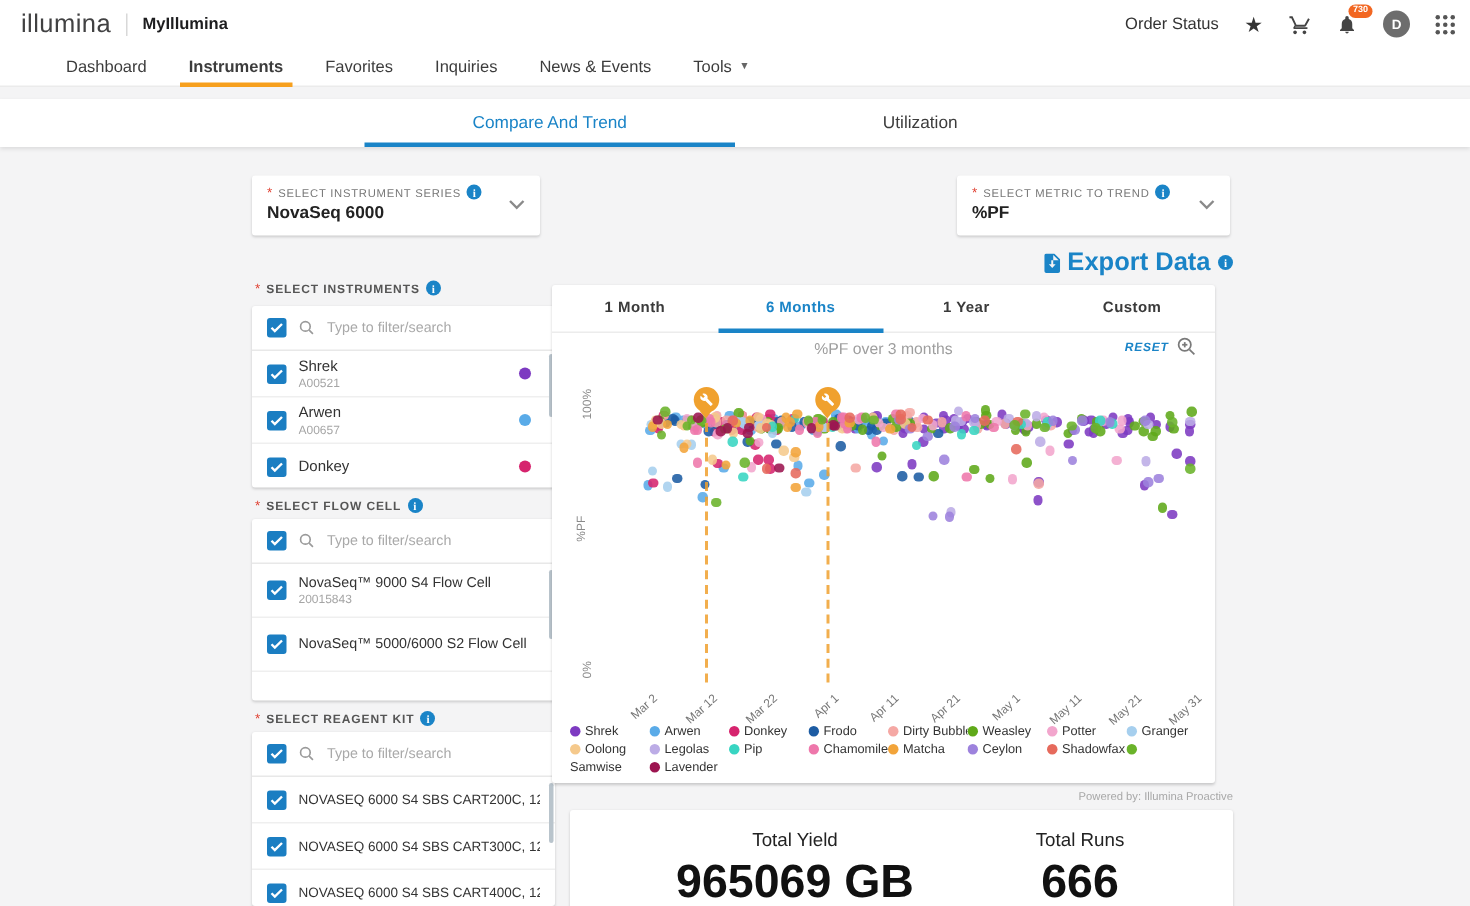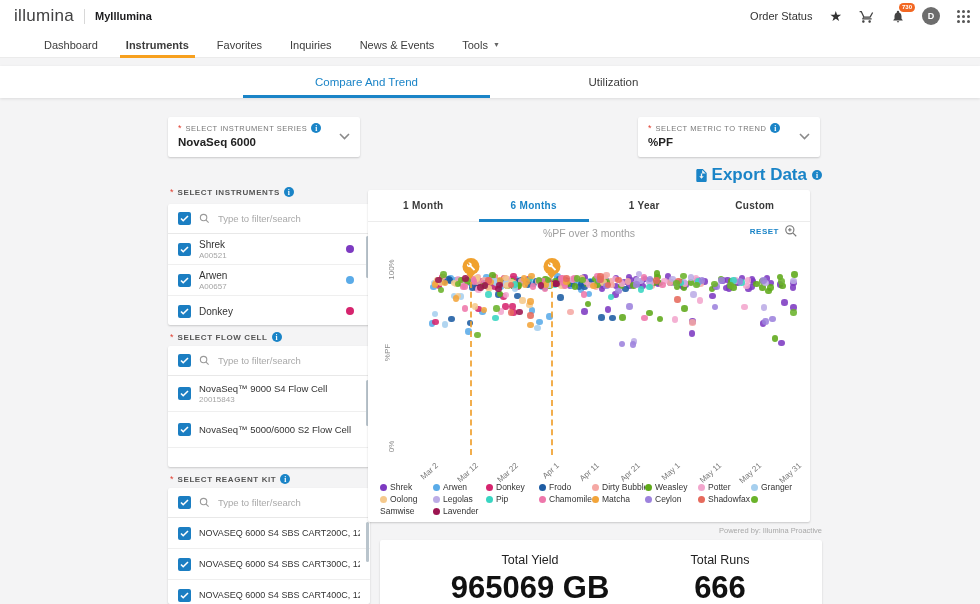--- a/index.html
+++ b/index.html
@@ -68,21 +68,21 @@
   .cdot{width:8px;height:8px;min-width:8px;border-radius:50%;margin-left:auto;margin-right:6px;}
   .scroll{position:absolute;right:1px;width:3px;border-radius:2px;background:#b9c4cc;}
 
   
   .chartcard{position:absolute;left:368px;top:190px;width:442px;height:332px;background:#fff;border-radius:2px;box-shadow:0 1px 2px rgba(0,0,0,.18);}
   .rtabs{display:flex;height:32px;border-bottom:1px solid #ececec;}
   .rtab{flex:1;display:flex;align-items:center;justify-content:center;font-size:10px;font-weight:bold;color:#3a3a3a;letter-spacing:.3px;position:relative;cursor:pointer;}
   .rtab.active{color:#1a84c7;}
   .rtab.active::after{content:"";position:absolute;left:0;right:0;bottom:-1px;height:3px;background:#1a84c7;}
   .ctitle{position:absolute;top:37px;left:0;right:0;text-align:center;font-size:10.5px;color:#9e9e9e;}
-  .reset{position:absolute;top:34px;right:12px;display:flex;align-items:center;gap:5px;cursor:pointer;}
+  .reset{position:absolute;top:34px;right:12px;display:flex;align-items:center;gap:5px;cursor:pointer;font-style:italic;}
   .reset .rlabel{color:#1a84c7;font-size:8px;font-weight:bold;letter-spacing:.5px;}
   .plot{position:absolute;left:55px;right:8px;top:62px;height:203px;}
   .pdot{position:absolute;width:6.5px;height:6.5px;border-radius:50%;opacity:.88;}
   .ylab{position:absolute;font-size:8px;color:#8a8a8a;transform:rotate(-90deg);white-space:nowrap;}
   .mk{position:absolute;top:6px;width:17px;height:17px;border-radius:50%;background:#f0a12e;display:flex;align-items:center;justify-content:center;transform:translateX(-50%);z-index:6;cursor:pointer;}
   .mk::after{content:"";position:absolute;bottom:-4px;left:50%;margin-left:-4px;border-left:4px solid transparent;border-right:4px solid transparent;border-top:5px solid #f0a12e;}
   .mline{position:absolute;top:30px;bottom:0;width:0;border-left:2px dashed #f0a12e;transform:translateX(-50%);opacity:.85;z-index:5;}
   .xlabels{position:absolute;left:55px;right:8px;top:265px;height:30px;}
   .xtick{position:absolute;top:6px;width:44px;text-align:right;font-size:8px;color:#777;transform:rotate(-42deg);transform-origin:100% 0;white-space:nowrap;}
   .legend{position:absolute;left:12px;right:6px;top:291px;}

